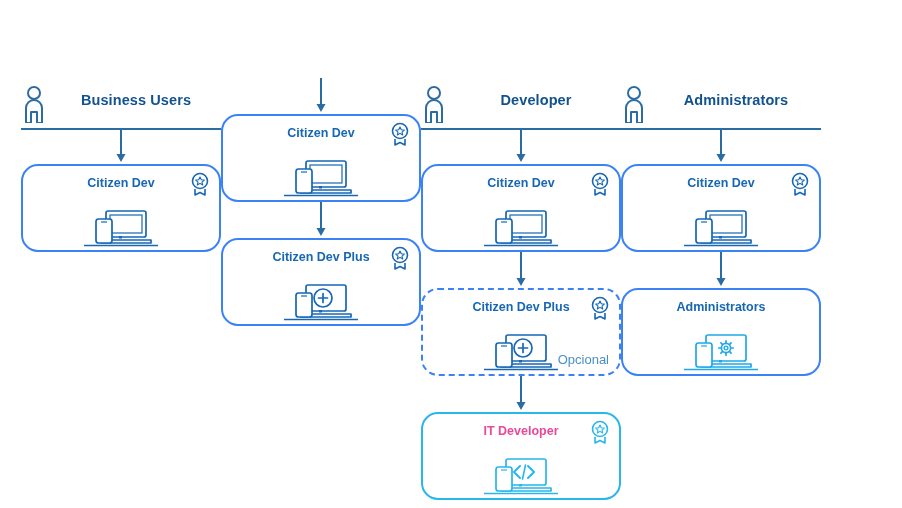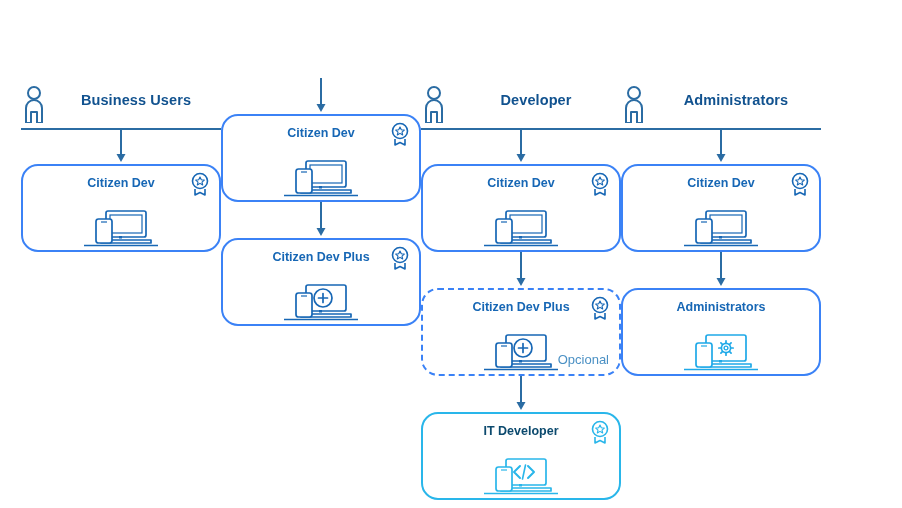--- a/index.html
+++ b/index.html
@@ -101,21 +101,21 @@
     position: absolute;
     left: 0; right: 0;
     top: 10px;
     text-align: center;
     font-size: 12.5px;
     font-weight: bold;
     color: #1767b5;
     white-space: nowrap;
   }
   .card.light .card-title {
-    color: #0c4a6e;
+    color: #ec4899;
   }
   .badge {
     position: absolute;
     right: 8px;
     top: 6px;
     width: 22px;
     height: 24px;
   }
   .card-art {
     position: absolute;

